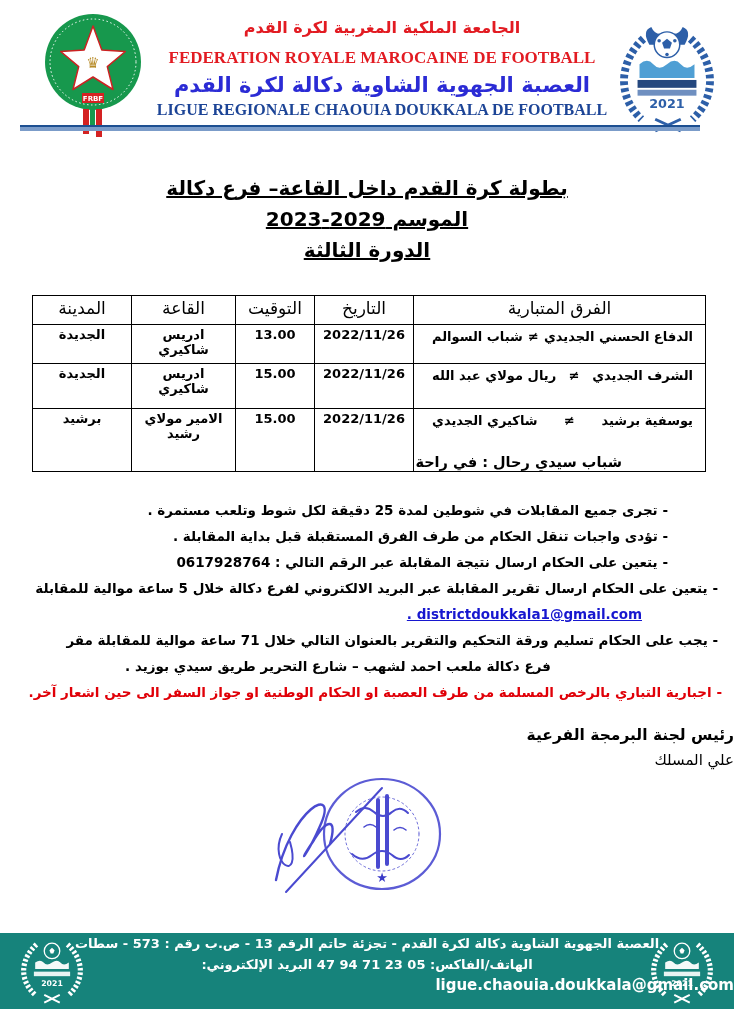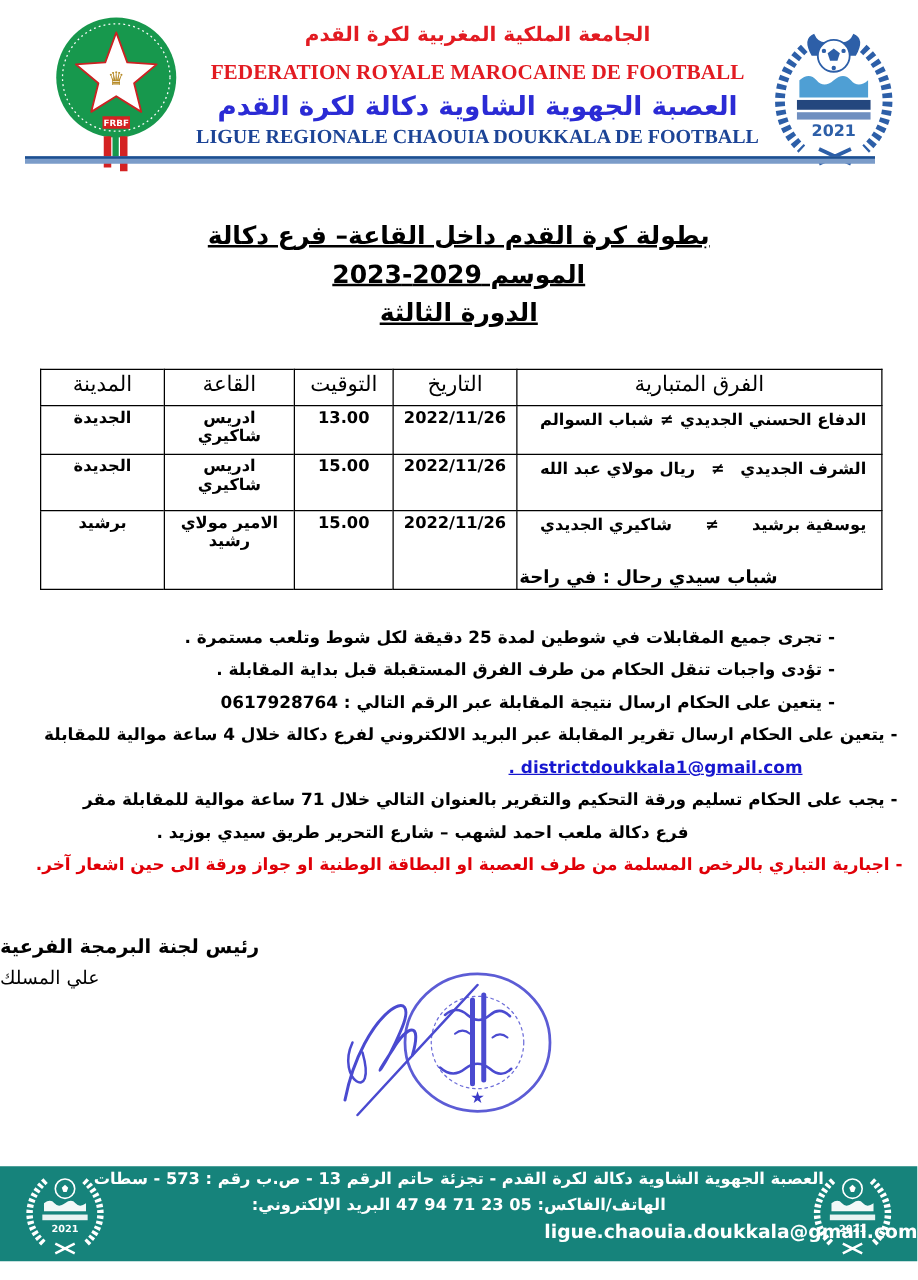--- a/index.html
+++ b/index.html
@@ -33,21 +33,21 @@
   .teams-cell .vs{padding:0 4px;}
   
   .rest-note{position:absolute;top:454px;right:112px;direction:rtl;font-weight:bold;font-size:14.5px;}
   .rules{position:absolute;top:497px;right:66px;left:8px;direction:rtl;text-align:right;font-weight:bold;font-size:13.5px;line-height:26px;}
   .rule-wide{margin-right:-50px;}
   .rule-center{text-align:center;}
   .rule-red{color:#e00008;margin-right:-54px;}
   .email-line{margin-left:0;margin-right:26px;}
   .email-link{color:#1717cf;text-decoration:underline;direction:ltr;unicode-bidi:embed;display:inline-block;}
   
-  .sig-block{position:absolute;top:748px;left:0;right:0;text-align:left;direction:rtl;}
+  .sig-block{position:absolute;top:726px;left:0;right:0;text-align:right;direction:rtl;}
   .sig-role{font-weight:bold;font-size:15.5px;}
   .sig-name{font-size:15px;margin-top:7px;}
   .sig-graphic{position:absolute;top:772px;left:260px;}
   
   .footer{position:absolute;top:933px;left:0;width:734px;height:76px;background:#16837b;color:#fff;}
   .footer-logo-left{position:absolute;left:16px;top:5px;}
   .footer-logo-right{position:absolute;right:16px;top:5px;}
   .footer-text{padding-top:0;text-align:center;direction:rtl;font-weight:bold;font-size:13px;line-height:21px;}
   .footer-email{direction:ltr;font-size:15px;font-weight:bold;text-align:right;}
 </style>
@@ -162,27 +162,27 @@
   </tr>
 </tbody>
   </table>
 
 <div class="rest-note">شباب سيدي رحال : في راحة</div>
 
 <div class="rules">
   <div>- تجرى جميع المقابلات في شوطين لمدة 25 دقيقة لكل شوط وتلعب مستمرة .</div>
   <div>- تؤدى واجبات تنقل الحكام من طرف الفرق المستقبلة قبل بداية المقابلة .</div>
   <div>- يتعين على الحكام ارسال نتيجة المقابلة عبر الرقم التالي : 0617928764</div>
-  <div class="rule-wide">- يتعين على الحكام ارسال تقرير المقابلة عبر البريد الالكتروني لفرع دكالة خلال 4 ساعة موالية للمقابلة</div>
+  <div class="rule-wide">- يتعين على الحكام ارسال تقرير المقابلة عبر البريد الالكتروني لفرع دكالة خلال 5 ساعة موالية للمقابلة</div>
   <div class="email-line">
     <span class="email-link">. districtdoukkala1@gmail.com</span>
   </div>
   <div class="rule-wide">- يجب على الحكام تسليم ورقة التحكيم والتقرير بالعنوان التالي خلال 71 ساعة موالية للمقابلة مقر</div>
   <div class="rule-center">فرع دكالة ملعب احمد لشهب – شارع التحرير طريق سيدي بوزيد .</div>
-  <div class="rule-red">- اجبارية التباري بالرخص المسلمة من طرف العصبة او البطاقة الوطنية او جواز ورقة  الى حين اشعار آخر.</div>
+  <div class="rule-red">- اجبارية التباري بالرخص المسلمة من طرف العصبة او الحكام الوطنية او جواز السفر  الى حين اشعار آخر.</div>
 </div>
 
 <div class="sig-block">
   <div class="sig-role">رئيس لجنة البرمجة الفرعية</div>
   <div class="sig-name">علي المسلك</div>
 </div>
 
 <div class="sig-graphic">
   <svg width="215" height="125" viewBox="0 0 215 125">
     <g stroke="#4a4ad0" fill="none" stroke-linecap="round">

